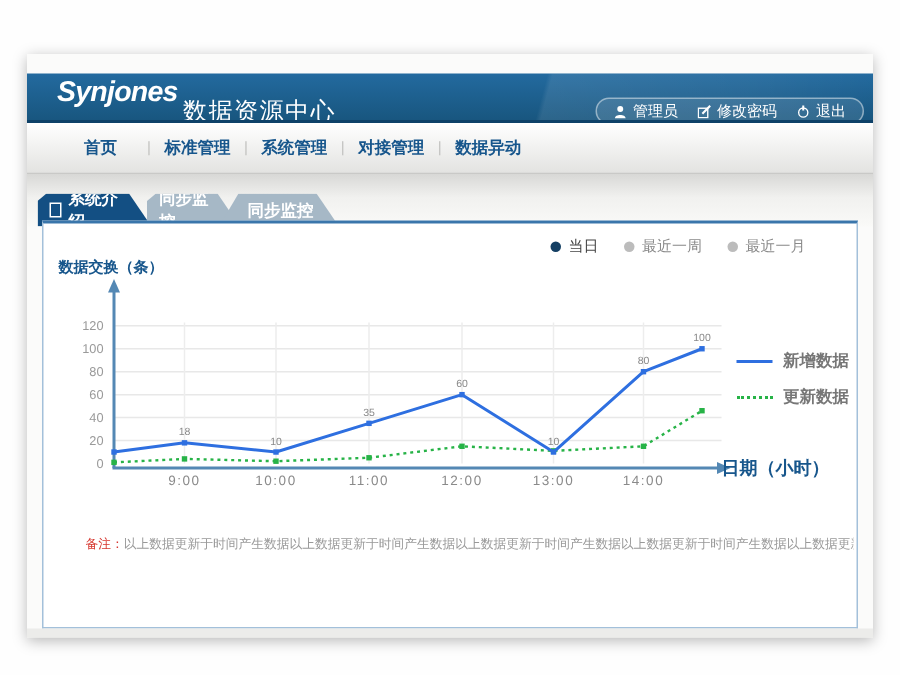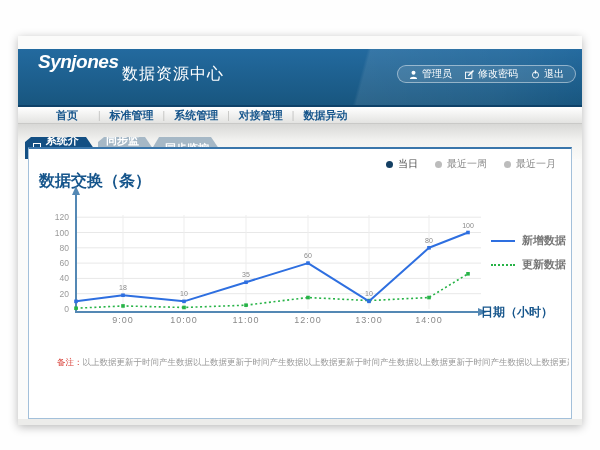--- a/index.html
+++ b/index.html
@@ -9,42 +9,42 @@
     background:#fefefe; position:relative; overflow:hidden;
   }
   
   .card {
     position:absolute; left:18px; top:36px; width:564px; height:389px;
     background:#fbfbfa; box-shadow:0 2px 9px rgba(0,0,0,.28);
   }
   .top-strip { height:13px; background:#fbfbfa; }
   
   .header {
-    position:relative; height:58px;
+    position:relative; height:33px;
     background:linear-gradient(#236a9f, #18567f);
     border-bottom:2px solid #0e4168; overflow:hidden;
   }
   .header::after {
     content:""; position:absolute; right:0; top:0; width:60%; height:100%;
     background:linear-gradient(105deg, rgba(255,255,255,0) 35%, rgba(255,255,255,.09) 36%, rgba(255,255,255,.05) 75%, rgba(255,255,255,0));
     pointer-events:none;
   }
   .logo { position:absolute; left:20px; top:3px; color:#fff; text-align:center; line-height:1.05; }
   .logo .en { font-size:19px; font-weight:bold; letter-spacing:-.5px; font-style:italic; }
   .logo .cn { font-size:13px; font-weight:bold; letter-spacing:2px; }
   .app-title { position:absolute; left:104px; top:15px; color:#fff; font-size:16px; letter-spacing:1px; }
   .user-pill {
     position:absolute; right:6px; top:16px; height:18px; display:flex; align-items:center;
     gap:13px; padding:0 11px; border-radius:10px;
     background:rgba(255,255,255,.10); border:1px solid rgba(255,255,255,.45);
   }
   .user-pill .item { display:flex; align-items:center; gap:4px; color:#fff; font-size:10px; cursor:pointer; white-space:nowrap; }
   
   .nav {
-    height:17px; display:flex; align-items:center;
+    height:34px; display:flex; align-items:center;
     background:linear-gradient(#ffffff, #e3e3e1);
     border-bottom:1px solid #c9c9c7; padding-left:18px;
   }
   .nav .nav-item {
     width:62px; text-align:center; font-size:11px; font-weight:bold; color:#17568c; cursor:pointer;
   }
   .nav .sep { color:#c2c2c0; font-size:10px; }
   
   .tabzone {
     position:relative; height:35px;
@@ -59,26 +59,26 @@
   }
   .tab.slant-left { clip-path:polygon(0 100%, 13px 0, calc(100% - 15px) 0, 100% 100%); padding-left:16px; }
   .tab.active { background:#134f83; }
   .tab-doc-icon { width:8px; height:10px; border:1px solid #fff; background:linear-gradient(#a0b4c4 0 0); display:inline-block; }
   .tab.active .tab-doc-icon { background:transparent; }
   
   .panel {
     position:absolute; left:10px; top:111px; width:544px; height:272px;
     background:#fff; border:1px solid #a3c0da; border-top:2px solid #3a76ab;
   }
-  .radio-group { position:absolute; top:8px; right:15px; display:flex; gap:17px; }
+  .radio-group { position:absolute; top:8px; right:34px; display:flex; gap:17px; }
   .radio-opt { display:flex; align-items:center; gap:5px; font-size:10px; color:#8a8a8a; cursor:pointer; }
   .radio-opt .dot { width:7px; height:7px; border-radius:50%; background:#bcbcbc; }
   .radio-opt.selected { color:#444; }
   .radio-opt.selected .dot { background:#143f63; }
-  .y-axis-title { position:absolute; left:10px; top:22px; font-size:16px; font-weight:bold; color:#17568c; }
+  .y-axis-title { position:absolute; left:10px; top:22px; font-size:10px; font-weight:bold; color:#17568c; }
   .x-axis-title { position:absolute; left:452px; top:155px; font-size:12px; font-weight:bold; color:#17568c; }
   #chart-svg { position:absolute; left:0; top:36px; }
   .legend { position:absolute; left:462px; top:84px; display:flex; flex-direction:column; gap:9px; }
   .legend .entry { display:flex; align-items:center; gap:7px; font-size:11px; color:#777;font-weight:bold; }
   .legend .swatch { width:24px; height:0; }
   .legend .swatch.solid  { border-top:2px solid #2e6fe0; }
   .legend .swatch.dotted { border-top:2px dotted #27b347; }
   .footer-note {
     position:absolute; left:28px; top:208px; width:512px; font-size:8.5px; color:#999;
     white-space:nowrap; overflow:hidden;

